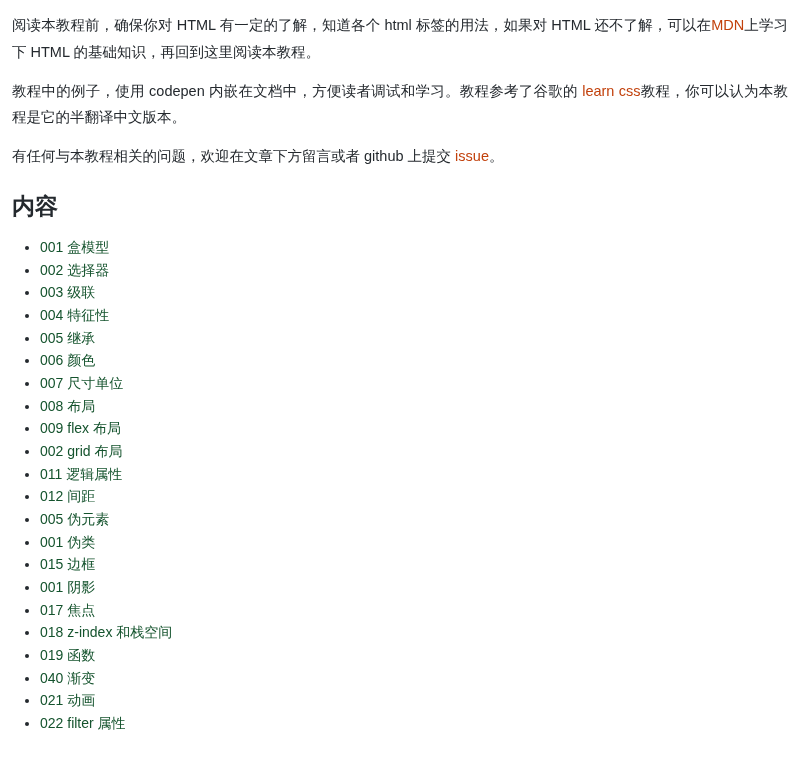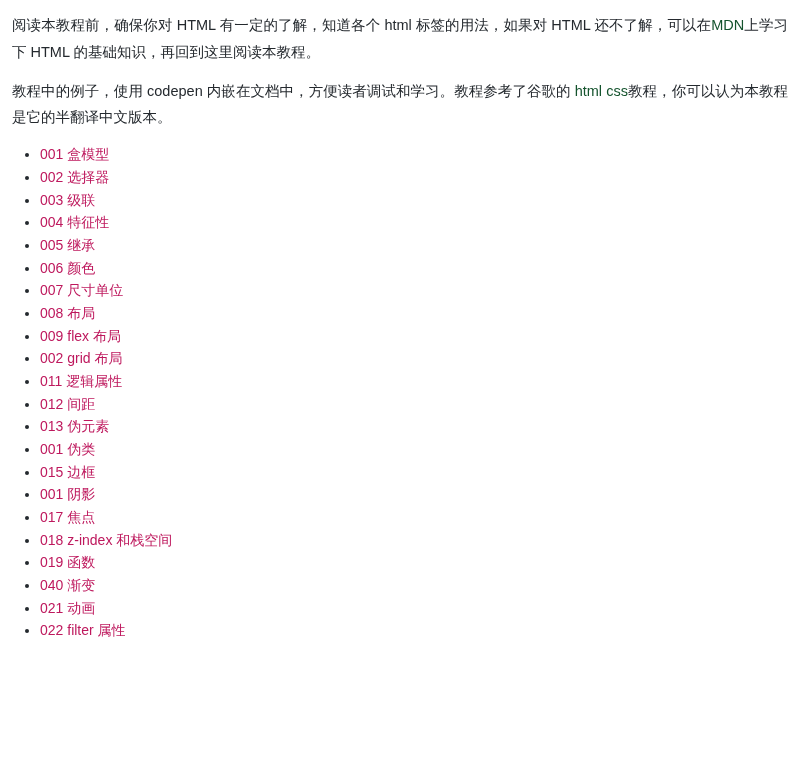--- a/index.html
+++ b/index.html
@@ -22,21 +22,21 @@
     margin: 0 0 12px 0;
     font-size: 14.5px;
     line-height: 1.85;
     color: #24292e;
     text-align: justify;
   }
   p.para:first-child {
     margin-top: 2px;
   }
   a.link {
-    color: #14532d;
+    color: #c2410c;
     text-decoration: none;
   }
   h2.section-heading {
     font-size: 23px;
     font-weight: bold;
     color: #24292e;
     margin: 22px 0 14px 0;
     padding: 0;
     line-height: 1.3;
   }
@@ -49,55 +49,59 @@
     margin: 0;
     padding: 0;
     line-height: 1.62;
     font-size: 14px;
     color: #24292e;
   }
   ul.toc li::marker {
     color: #24292e;
   }
   ul.toc li a {
-    color: #be185d;
+    color: #14532d;
     text-decoration: none;
     font-size: 14px;
   }
 </style>
 </head>
 <body>
 
 <div class="page">
 
   <p class="para">
     <span>阅读本教程前，确保你对 HTML 有一定的了解，知道各个 html 标签的用法，如果对 HTML 还不了解，可以在</span><a class="link" href="#">MDN</a><span>上学习下 HTML 的基础知识，再回到这里阅读本教程。</span>
   </p>
 
 
   <p class="para">
-    <span>教程中的例子，使用 codepen 内嵌在文档中，方便读者调试和学习。教程参考了谷歌的 </span><a class="link" href="#">html css</a><span>教程，你可以认为本教程是它的半翻译中文版本。</span>
+    <span>教程中的例子，使用 codepen 内嵌在文档中，方便读者调试和学习。教程参考了谷歌的 </span><a class="link" href="#">learn css</a><span>教程，你可以认为本教程是它的半翻译中文版本。</span>
   </p>
 
+  <p class="para">
+    <span>有任何与本教程相关的问题，欢迎在文章下方留言或者 github 上提交 </span><a class="link" href="#">issue</a><span>。</span>
+  </p>
 
+  <h2 class="section-heading">内容</h2>
 
   <ul class="toc">
     <li><a class="link" href="#">001 盒模型</a></li>
     <li><a class="link" href="#">002 选择器</a></li>
     <li><a class="link" href="#">003 级联</a></li>
     <li><a class="link" href="#">004 特征性</a></li>
     <li><a class="link" href="#">005 继承</a></li>
     <li><a class="link" href="#">006 颜色</a></li>
     <li><a class="link" href="#">007 尺寸单位</a></li>
     <li><a class="link" href="#">008 布局</a></li>
     <li><a class="link" href="#">009 flex 布局</a></li>
     <li><a class="link" href="#">002 grid 布局</a></li>
     <li><a class="link" href="#">011 逻辑属性</a></li>
     <li><a class="link" href="#">012 间距</a></li>
-    <li><a class="link" href="#">013 伪元素</a></li>
+    <li><a class="link" href="#">005 伪元素</a></li>
     <li><a class="link" href="#">001 伪类</a></li>
     <li><a class="link" href="#">015 边框</a></li>
     <li><a class="link" href="#">001 阴影</a></li>
     <li><a class="link" href="#">017 焦点</a></li>
     <li><a class="link" href="#">018 z-index 和栈空间</a></li>
     <li><a class="link" href="#">019 函数</a></li>
     <li><a class="link" href="#">040 渐变</a></li>
     <li><a class="link" href="#">021 动画</a></li>
     <li><a class="link" href="#">022 filter 属性</a></li>
 

